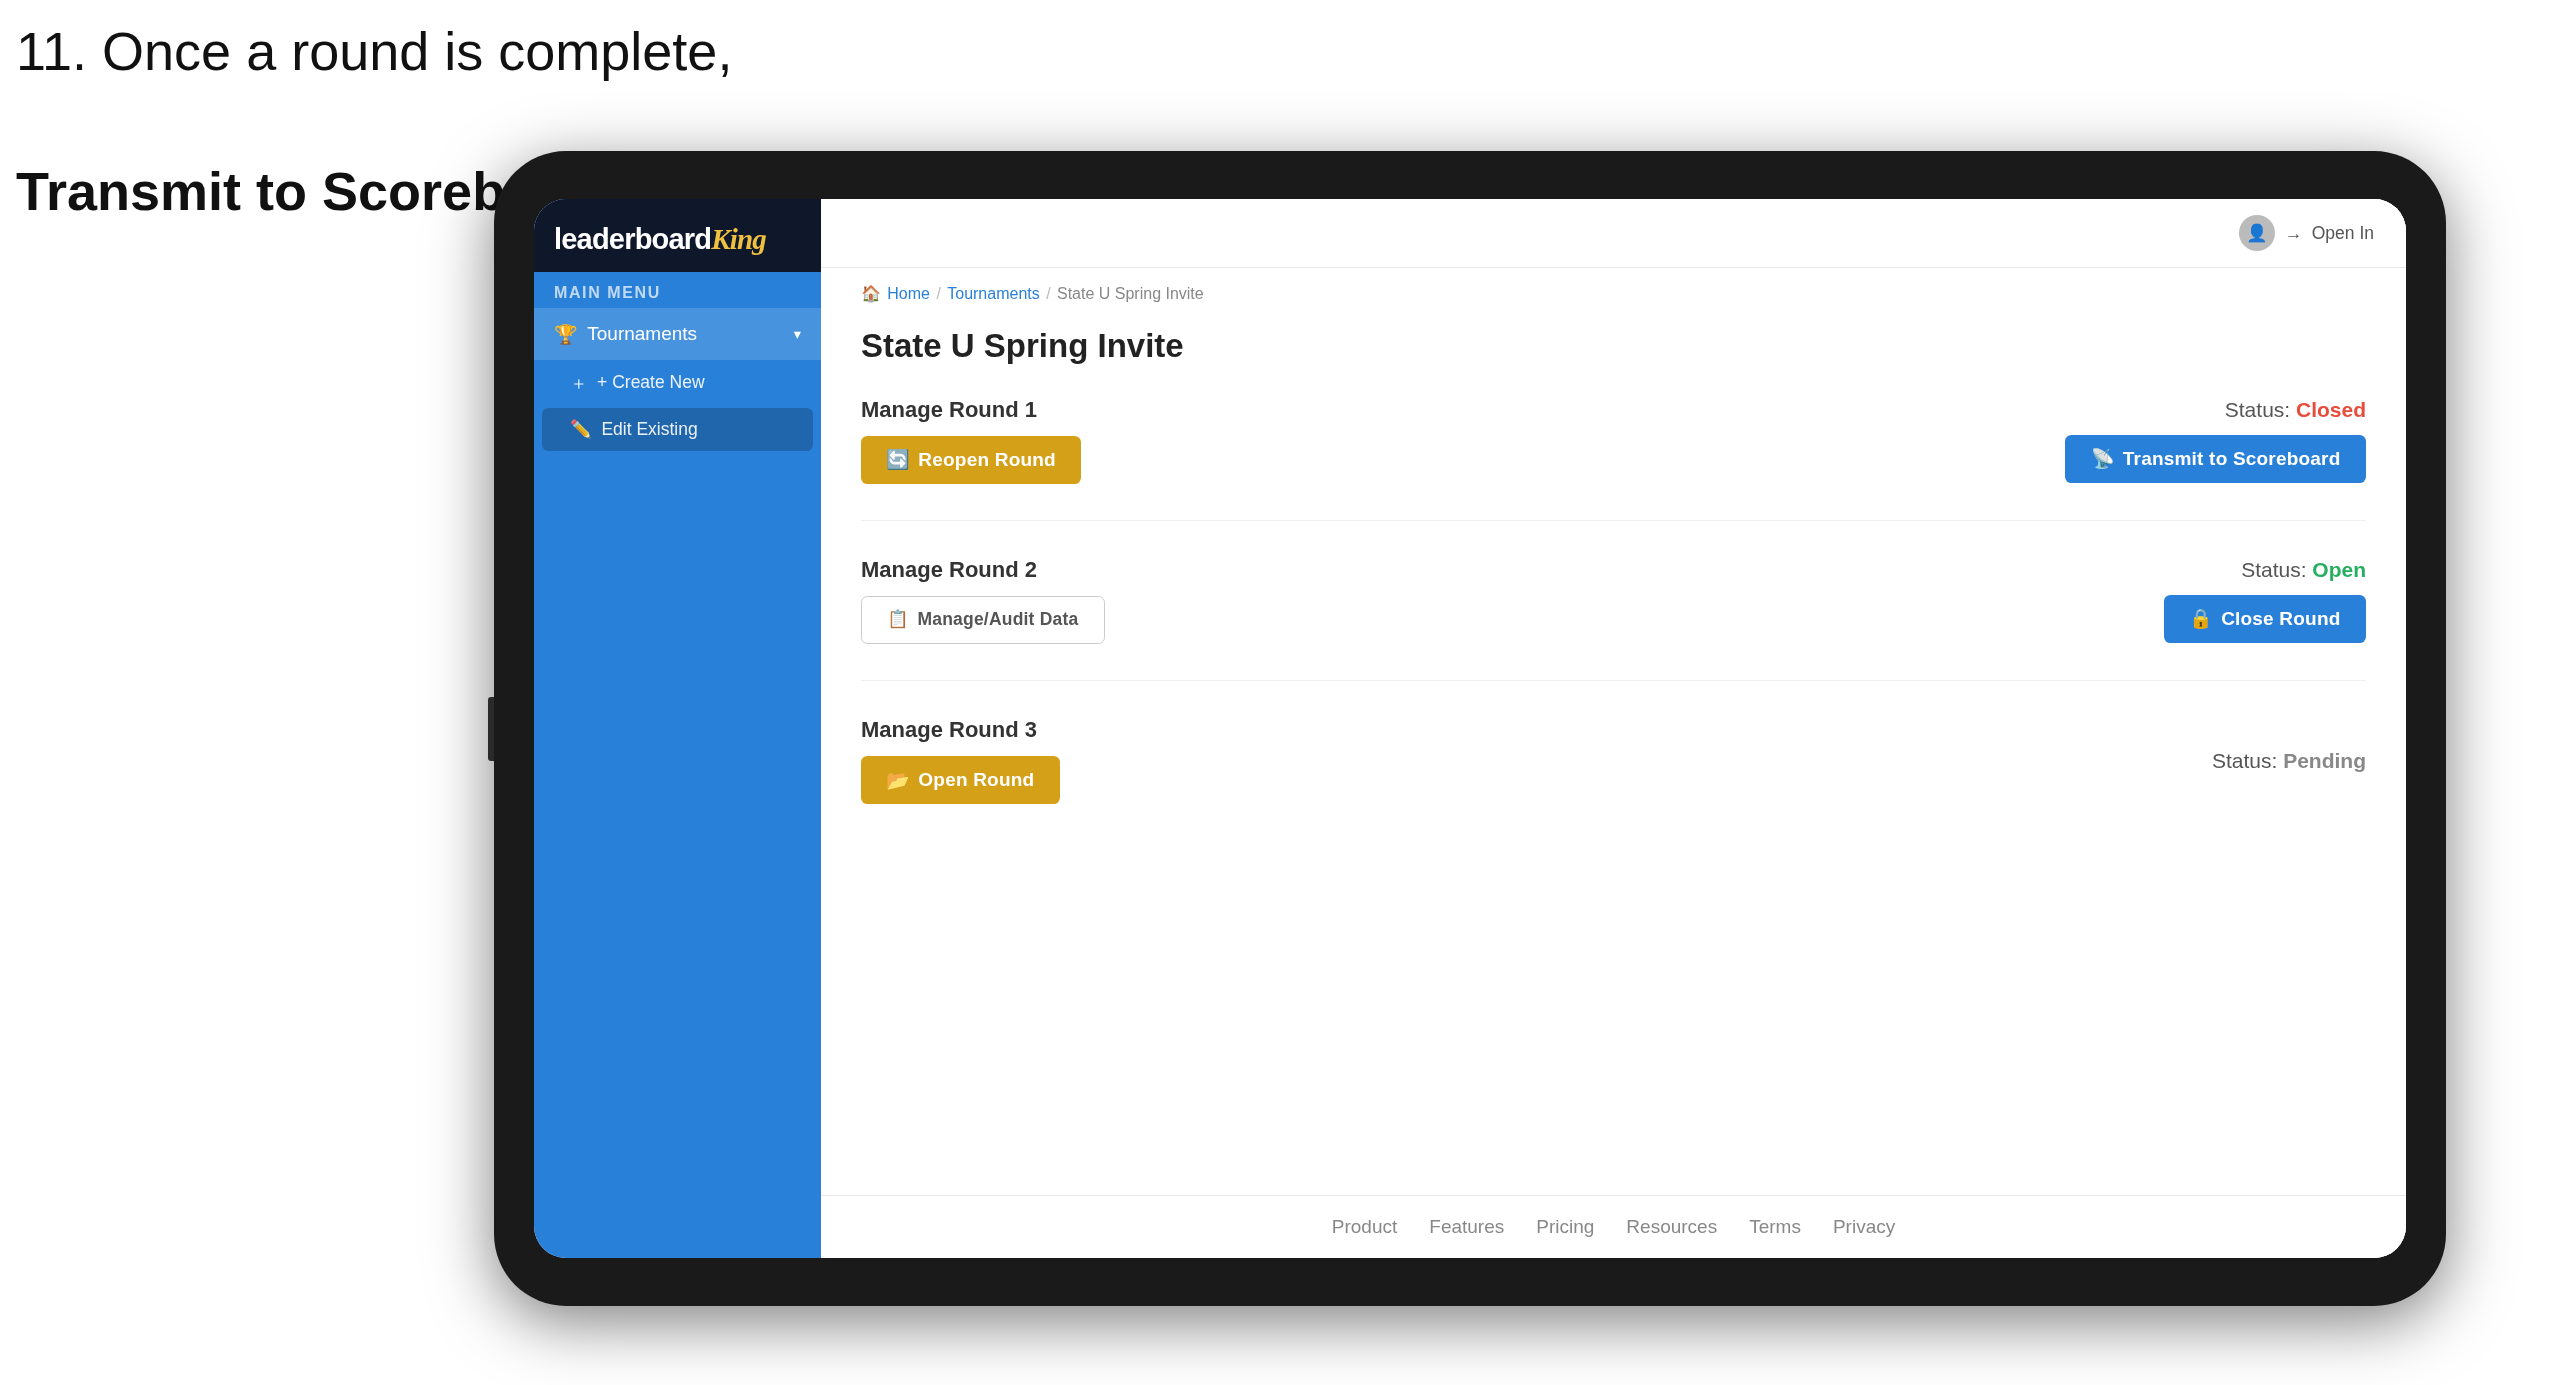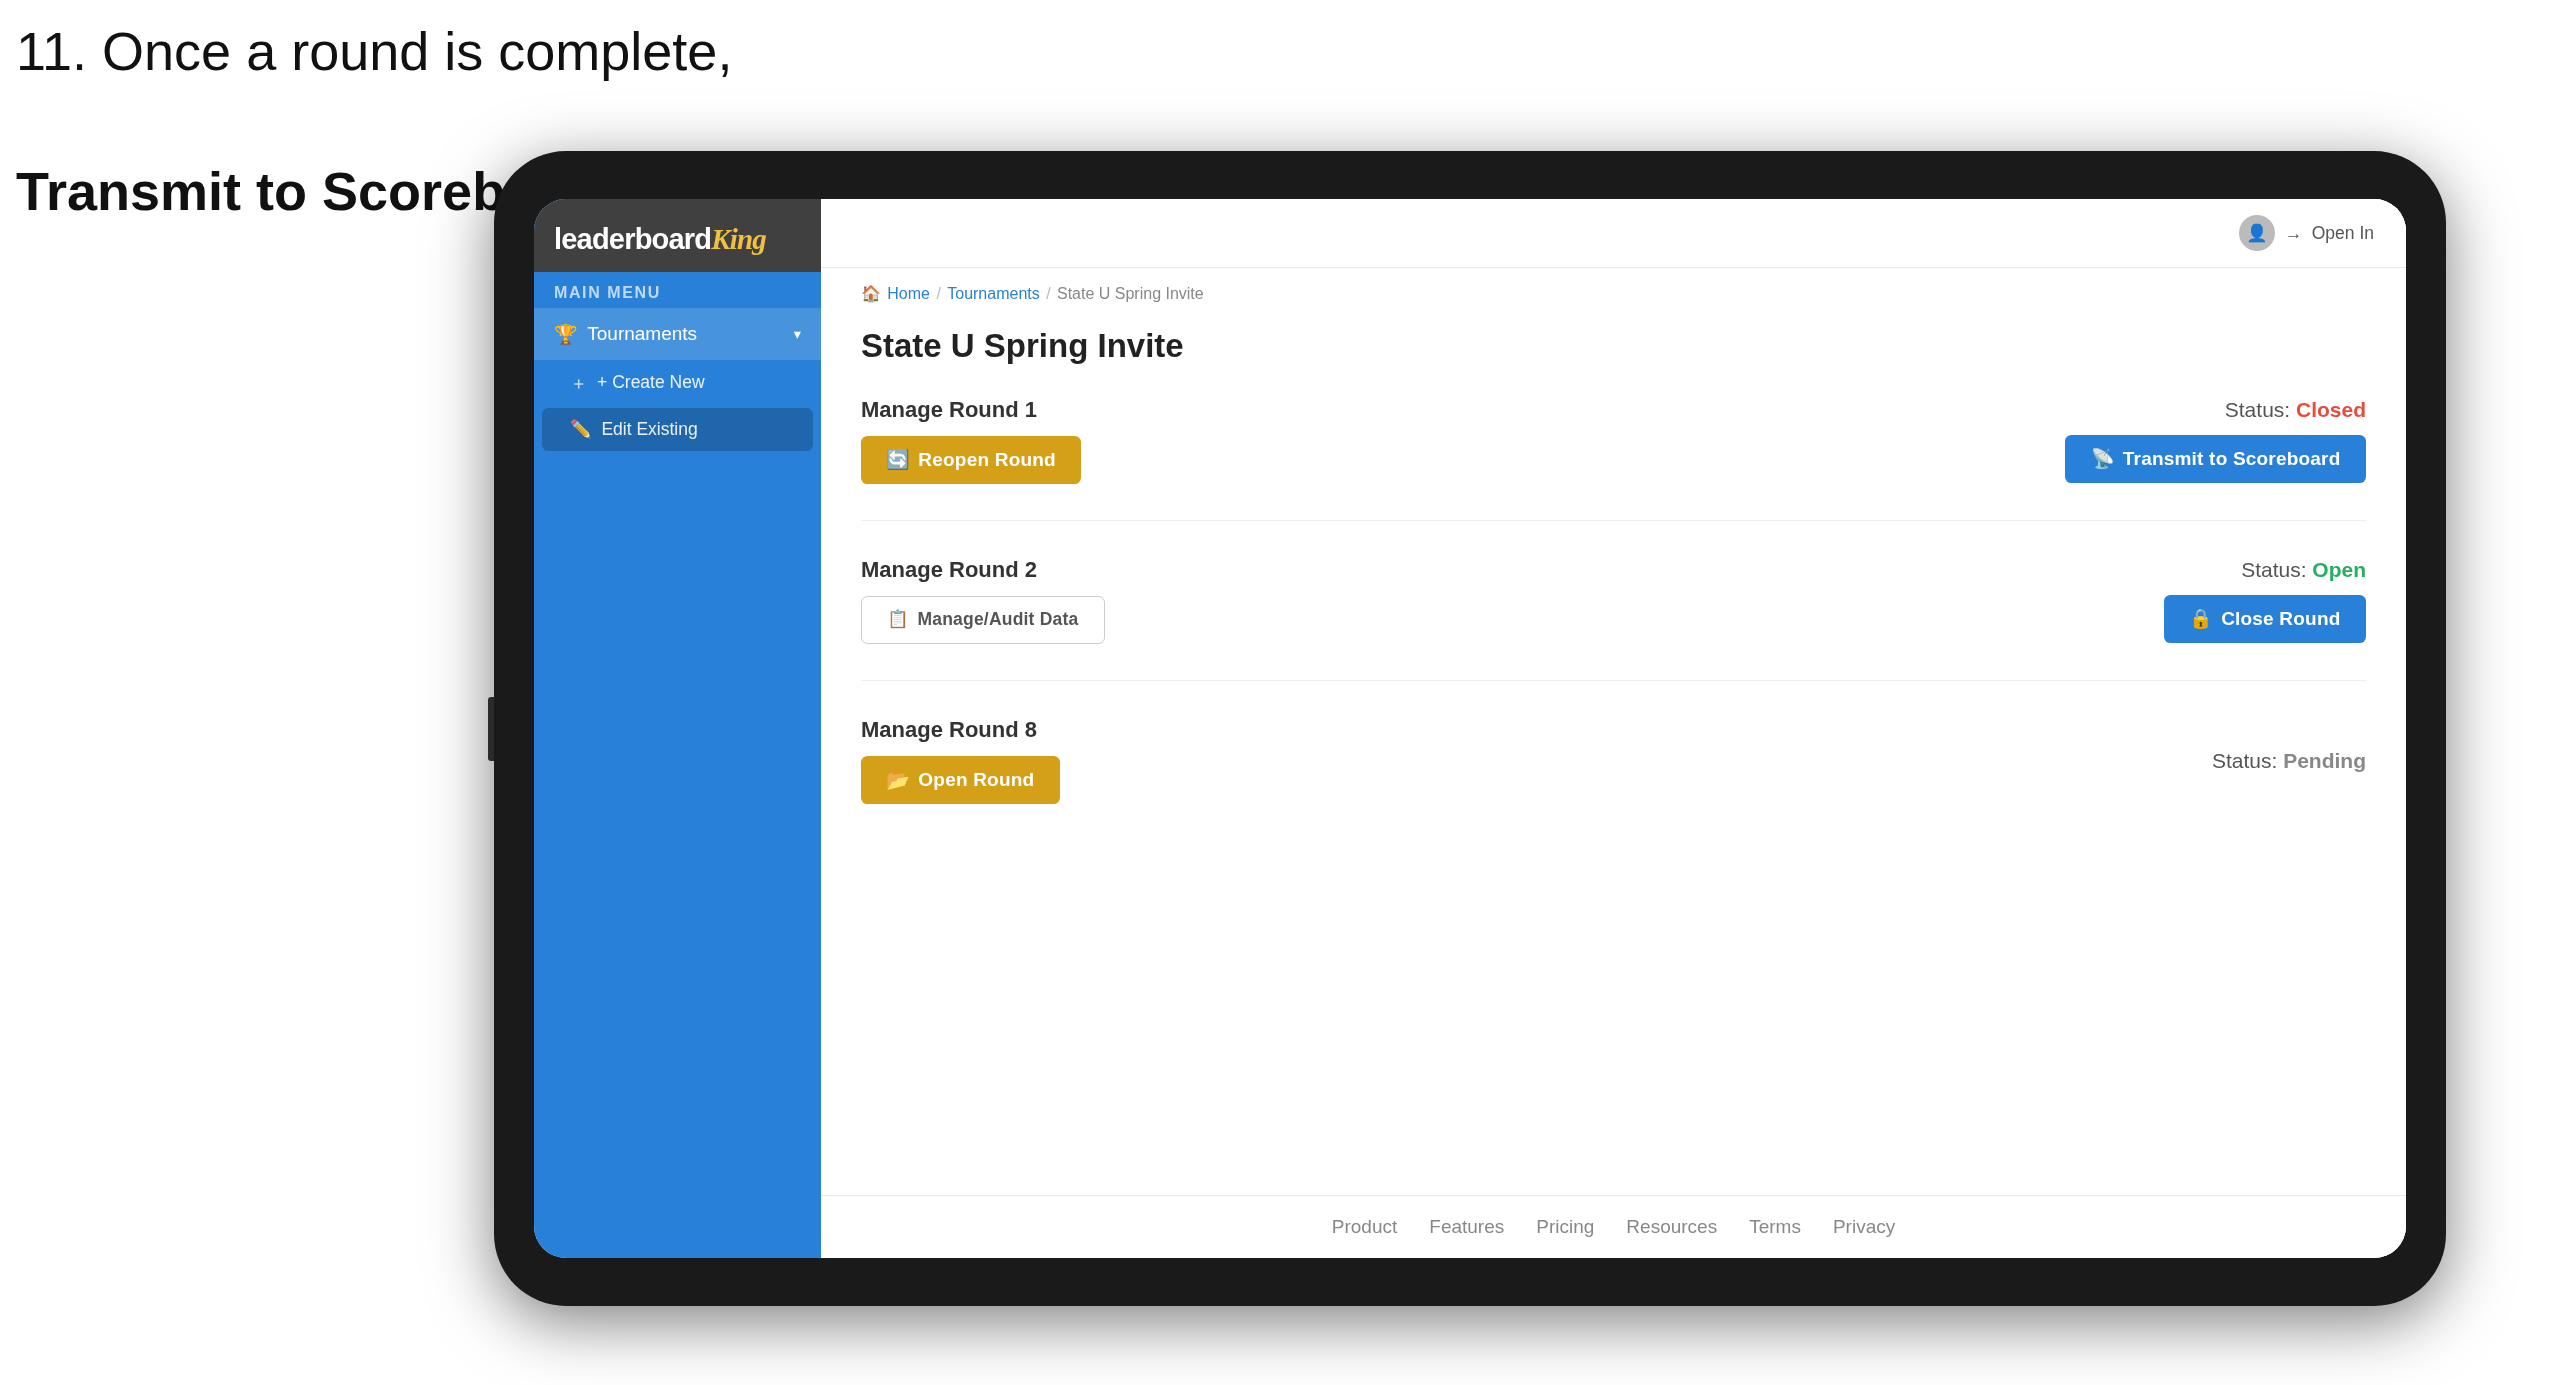--- a/index.html
+++ b/index.html
@@ -71,21 +71,21 @@
     .sidebar {
       width: 287px;
       background: #2980d9;
       display: flex;
       flex-direction: column;
       flex-shrink: 0;
     }
 
     .sidebar-logo {
       padding: 24px 20px 16px;
-      background: #404040;
+      background: #0f172a;
     }
 
     .logo-text {
       font-size: 29px;
       font-weight: 700;
       color: white;
       letter-spacing: -0.8px;
     }
     .logo-text span.king {
       font-family: Georgia, serif;
@@ -414,21 +414,21 @@
                     <span>Close Round</span>
                   </button>
                 </div>
               </div>
             </div>
           </div>
 
           <div class="round-section">
             <div class="round-row">
               <div>
-                <div class="round-title">Manage Round 8</div>
+                <div class="round-title">Manage Round 3</div>
                 <div style="margin-top:12.7px;">
                   <button class="btn btn-gold">
                     <span>📂</span>
                     <span>Open Round</span>
                   </button>
                 </div>
               </div>
               <div style="text-align:right;">
                 <div class="status-label">
                   Status: <span class="status-value status-pending">Pending</span>

